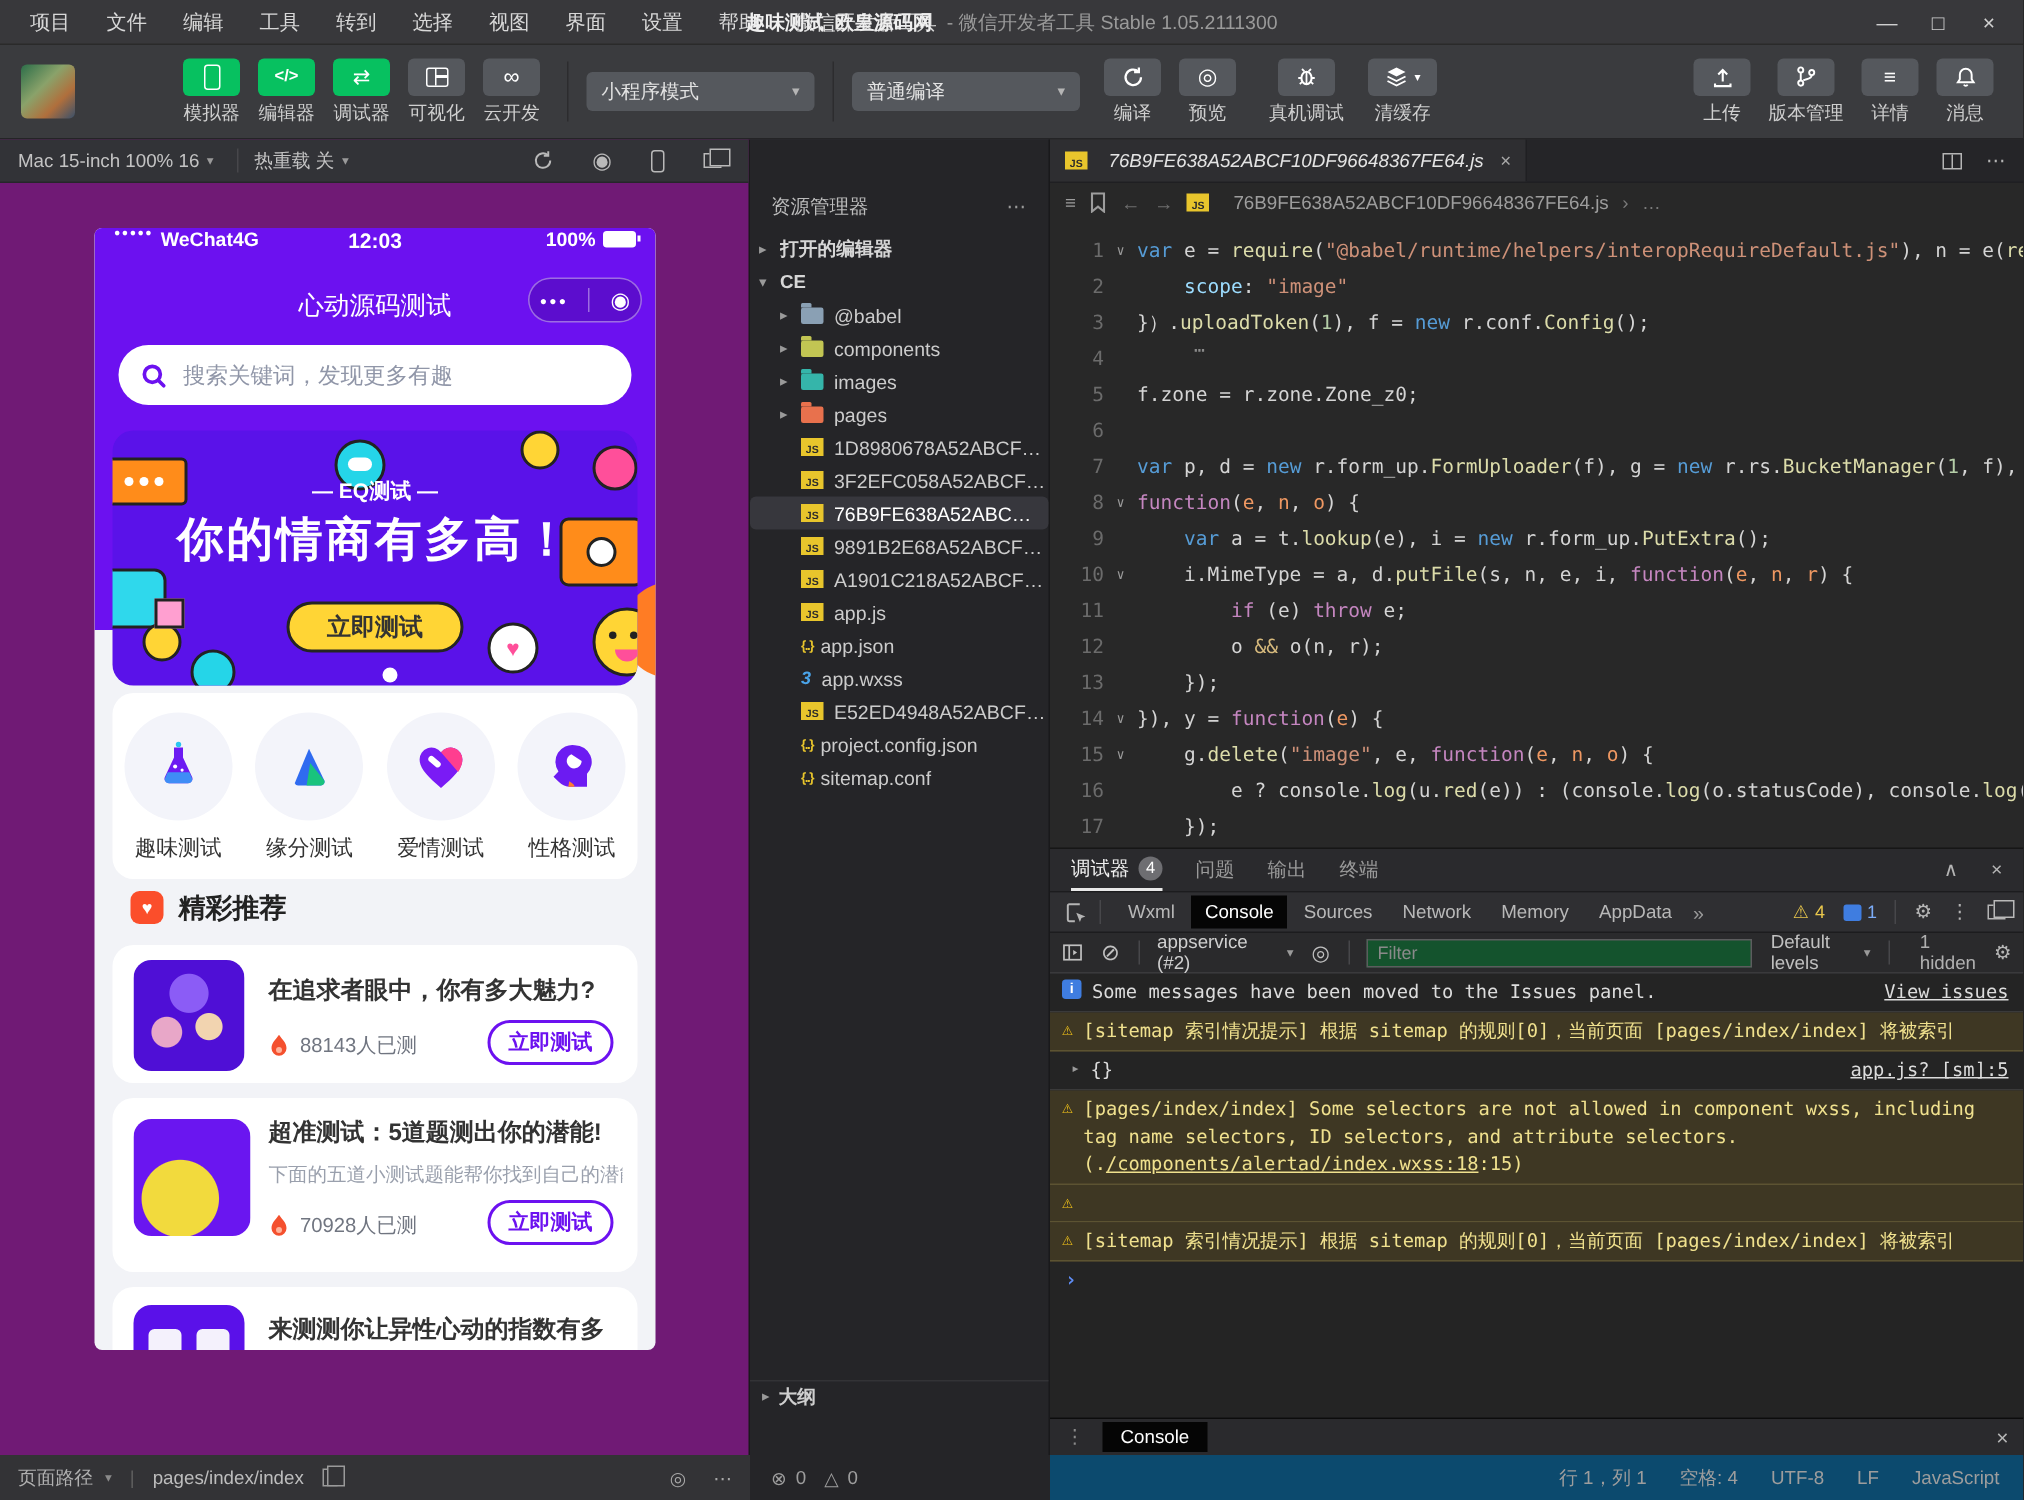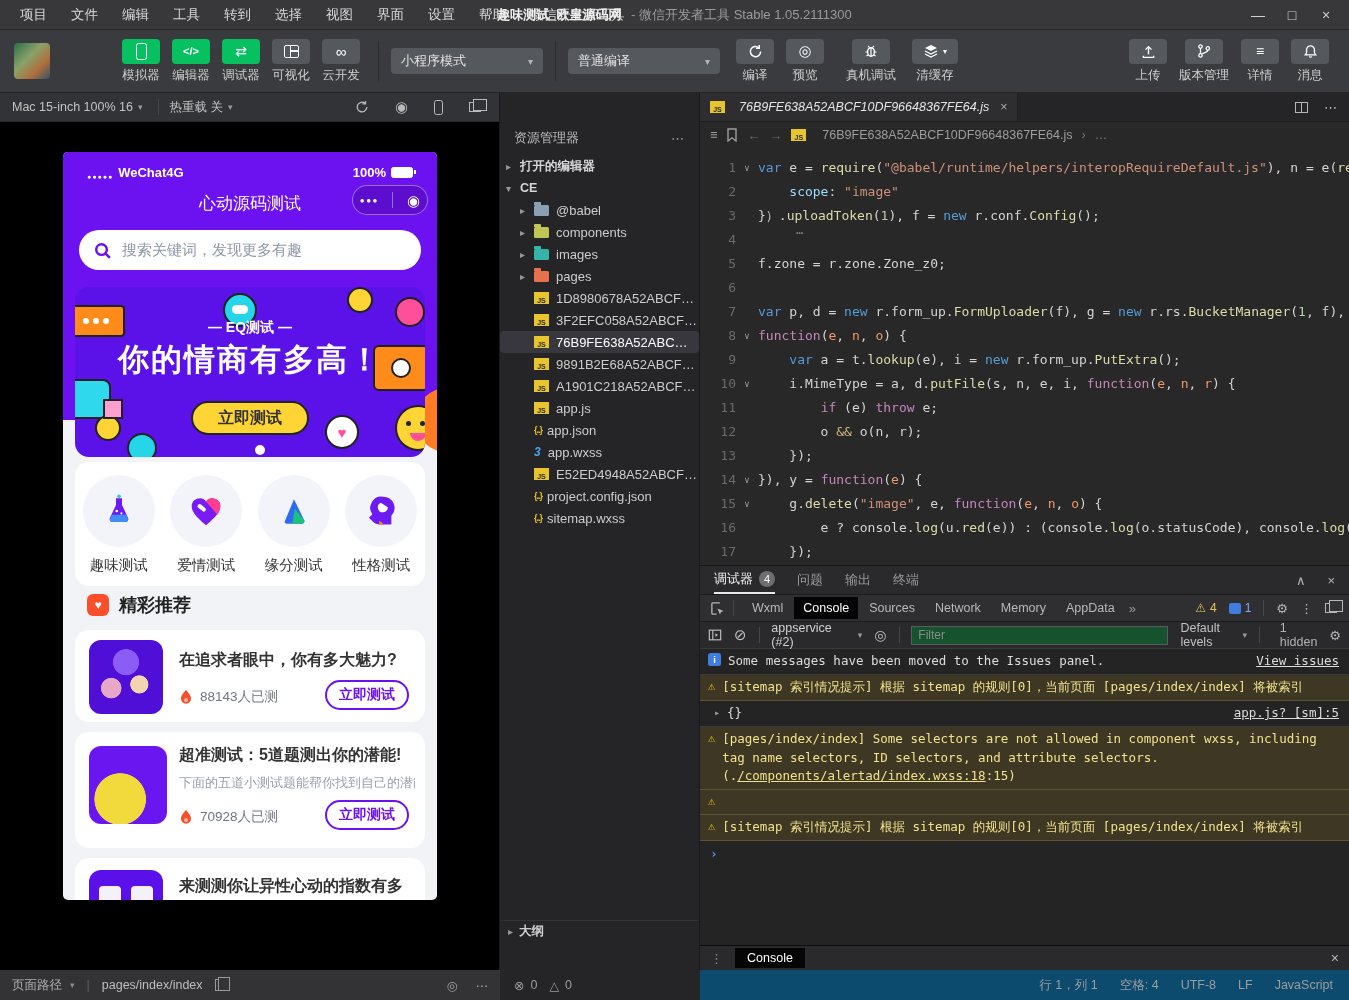--- a/index.html
+++ b/index.html
@@ -24,32 +24,32 @@
 .vsep{width:1px;height:40px;background:#2c2c2e;margin:0 12px}
 .sel{height:26px;min-width:150px;background:#55585d;border-radius:4px;padding:0 10px;display:flex;align-items:center;color:#e2e2e2;font-size:13px}
 .sel .caret{margin-left:auto;color:#b5b5b5;font-size:10px;padding-left:14px}
 .phone-glyph{width:11px;height:17px;border:1.5px solid #fff;border-radius:2.5px}
 .grid-glyph{width:15px;height:13px;border:1.5px solid #fff;border-radius:2px;position:relative}
 .grid-glyph:before{content:"";position:absolute;left:5px;top:0;bottom:0;width:1.5px;background:#fff}
 .grid-glyph:after{content:"";position:absolute;left:5px;right:0;top:4.5px;height:1.5px;background:#fff}
 .spacer{flex:1}
 svg.mi{display:block}
 
-#sim{position:absolute;left:0;top:93px;width:500px;height:877px;background:#000000;border-right:1px solid #19191b}
+#sim{position:absolute;left:0;top:93px;width:500px;height:877px;background:#701a75;border-right:1px solid #19191b}
 #simbar{height:29px;background:#323337;border-bottom:1px solid #26262a;display:flex;align-items:center;padding:0 12px;color:#c3c3c3;font-size:12.5px}
 #simbar .caret{font-size:9px;color:#9a9a9a;margin:0 6px 0 5px}
 #simbar .sep{width:1px;height:16px;background:#47474b;margin:0 10px}
 #simbar .icons{margin-left:auto;display:flex;align-items:center;gap:26px;padding-right:6px;color:#b9b9b9}
 .dblrect{width:12px;height:10px;border:1.3px solid #b9b9b9;position:relative}
 .dblrect:before{content:"";position:absolute;left:3px;top:-4px;width:12px;height:10px;border:1.3px solid #b9b9b9;background:#323337}
 
 #phone{position:absolute;left:63px;top:59px;width:374px;height:748px;background:#f2f3f7;border-radius:5px;overflow:hidden}
 .ph-purple{position:absolute;left:0;top:0;width:374px;height:268px;background:#6c11f0}
 .ph-orange{position:absolute;left:352px;top:236px;width:64px;height:64px;border-radius:50%;background:#ff7c24}
-.ph-status{position:absolute;left:0;top:0;width:374px;height:28px;display:flex;align-items:flex-end;padding:0 24px;color:#fff}
+.ph-status{position:absolute;left:0;top:0;width:374px;height:28px;display:flex;align-items:flex-start;padding:0 13px;color:#fff}
 .ph-dots{font-size:7px;letter-spacing:1px;margin-right:5px}
 .ph-carrier{font-size:13px;font-weight:bold}
 .ph-time{position:absolute;left:0;right:0;text-align:center;font-size:14px;font-weight:bold}
 .ph-batt-wrap{margin-left:auto;display:flex;align-items:center;gap:5px;font-size:13px;font-weight:bold;z-index:1}
 .batt{width:22px;height:11px;border:1.5px solid #fff;border-radius:2.5px;position:relative;background:#fff}
 .batt:after{content:"";position:absolute;right:-4px;top:2px;width:2px;height:4px;background:#fff}
 .ph-nav{position:absolute;left:0;top:28px;width:374px;height:56px}
 .ph-nav-title{position:absolute;left:0;right:0;top:12px;text-align:center;color:#fff;font-size:17px;font-weight:500}
 .capsule{position:absolute;right:9px;top:5px;width:76px;height:30px;border-radius:15px;border:1px solid rgba(255,255,255,.4);background:rgba(43,5,105,.25);display:flex;align-items:center;justify-content:space-around;color:#fff}
 .capsule .dots{font-size:8px;letter-spacing:1.5px}
@@ -343,20 +343,21 @@
       </div>
     </div>
 
     <div id="phone">
       <div class="ph-purple"></div>
       <div class="ph-orange"></div>
 
       <div class="ph-status">
         <span class="ph-dots">●●●●●</span>
         <span class="ph-carrier">WeChat4G</span>
+        <span class="ph-time">12:03</span>
         <span class="ph-batt-wrap">
             <span>100%</span>
             <span class="batt"></span>
           </span>
       </div>
 
       <div class="ph-nav">
         <div class="ph-nav-title">心动源码测试</div>
         <div class="capsule">
           <span class="dots">●●●</span>
@@ -406,35 +407,35 @@
                 <circle cx="12" cy="2.2" r="1.2" fill="#29c6f0"></circle>
                 <circle cx="10.5" cy="12" r="0.9" fill="#fff"></circle>
                 <circle cx="13.6" cy="13.6" r="0.7" fill="#fff"></circle>
               </svg>
             </div>
             <div class="cat-label">趣味测试</div>
           </div>
           <div class="cat">
             <div class="cat-circle">
               <svg width="38" height="38" viewBox="0 0 24 24">
+                <path d="M6 19 12 4.5 18.5 18a1.6 1.6 0 0 1-1.5 2H7.4A1.6 1.6 0 0 1 6 19z" fill="#2f6bf0"></path>
+                <path d="M12.5 10.5 18.5 18a1.6 1.6 0 0 1-1.5 2h-6z" fill="#19c37d"></path>
+              </svg>
+            </div>
+            <div class="cat-label">缘分测试</div>
+          </div>
+          <div class="cat">
+            <div class="cat-circle">
+              <svg width="38" height="38" viewBox="0 0 24 24">
                 <path d="M12 21C6.2 16.2 3 12.6 3 9.2A5 5 0 0 1 12 6a5 5 0 0 1 9 3.2C21 12.6 17.8 16.2 12 21z" fill="#7a1bf5"></path>
                 <path d="M21 9.2A5 5 0 0 0 12 6l7.2 8.3c1.2-1.8 1.8-3.5 1.8-5.1z" fill="#ff3e8f"></path>
                 <rect x="6.2" y="8.5" width="6" height="2.6" rx="1.3" transform="rotate(40 9 10)" fill="#fff"></rect>
               </svg>
             </div>
             <div class="cat-label">爱情测试</div>
-          </div>
-          <div class="cat">
-            <div class="cat-circle">
-              <svg width="38" height="38" viewBox="0 0 24 24">
-                <path d="M6 19 12 4.5 18.5 18a1.6 1.6 0 0 1-1.5 2H7.4A1.6 1.6 0 0 1 6 19z" fill="#2f6bf0"></path>
-                <path d="M12.5 10.5 18.5 18a1.6 1.6 0 0 1-1.5 2h-6z" fill="#19c37d"></path>
-              </svg>
-            </div>
-            <div class="cat-label">缘分测试</div>
           </div>
           <div class="cat">
             <div class="cat-circle">
               <svg width="36" height="36" viewBox="0 0 24 24">
                 <path d="M13.5 2.5a7.5 7.5 0 0 1 5.4 12.7V21h-7.4a7.3 7.3 0 0 1-5.2-2.2L4 16.5l2.2-2.3A7.5 7.5 0 0 1 13.5 2.5z" fill="#6c1bf2"></path>
                 <path d="M16.5 9.5a3.3 3.3 0 1 1-4.6-3" fill="#fff"></path>
                 <path d="M11 18.5c1.4.9 2.4 1.6 2.4 2.5h-2.8z" fill="#ff7a2f"></path>
               </svg>
             </div>
             <div class="cat-label">性格测试</div>
@@ -560,21 +561,21 @@
           <span class="tlabel">E52ED4948A52ABCF83...</span>
         </div>
         <div class="trow">
           <span class="tar"></span>
           <span class="json-ic">{..}</span>
           <span class="tlabel">project.config.json</span>
         </div>
         <div class="trow">
           <span class="tar"></span>
           <span class="json-ic">{..}</span>
-          <span class="tlabel">sitemap.wxss</span>
+          <span class="tlabel">sitemap.conf</span>
         </div>
       </div>
     <div class="ex-outline">
       <span class="tar">▸</span>
         <span>大纲</span>
     </div>
   </div>
 
   <div id="editor">
     <div class="tabbar">

